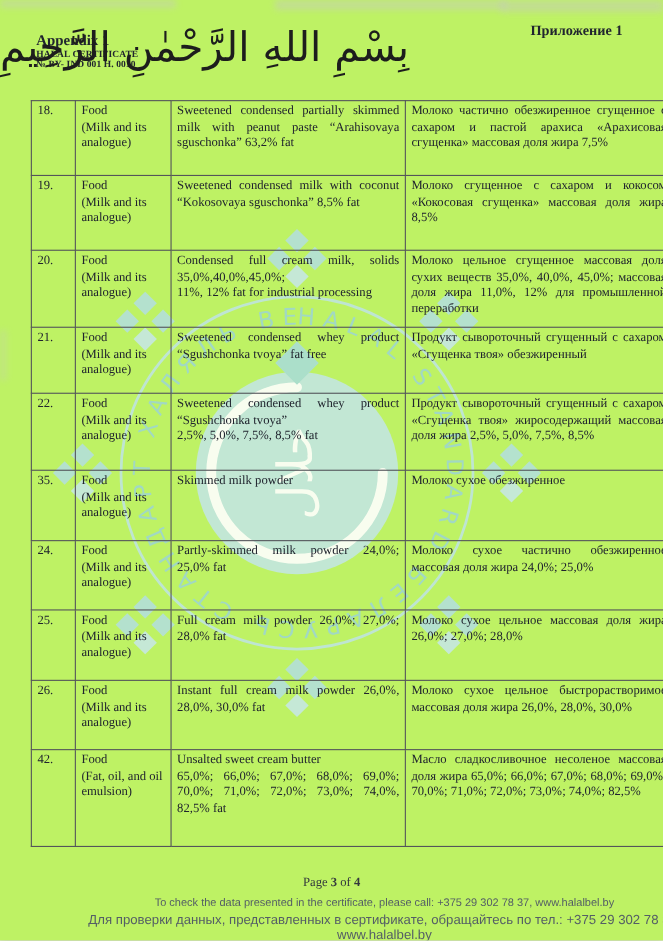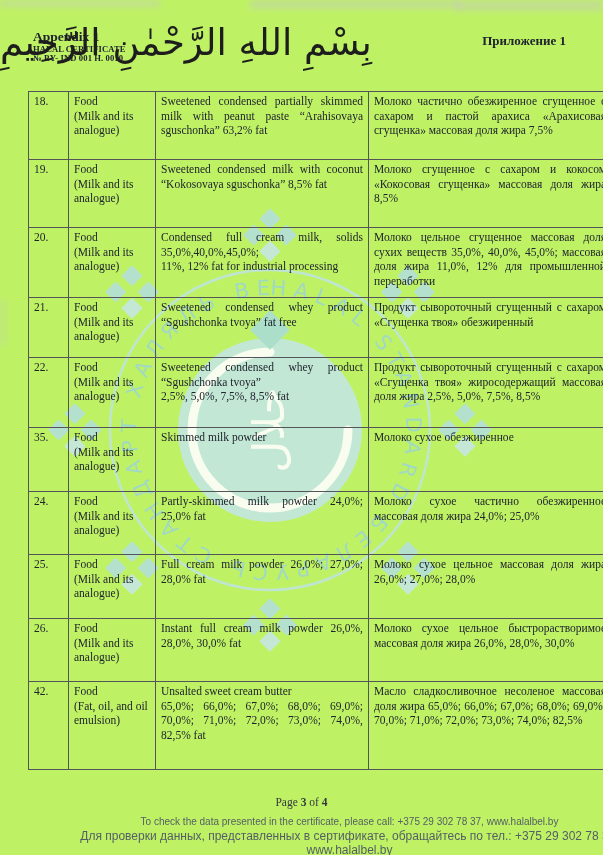--- a/index.html
+++ b/index.html
@@ -12,21 +12,21 @@
   .scan-smudge{position:absolute;background:#c7c7c7;opacity:.45;filter:blur(3px);}
   .s1{left:0;top:0;width:160px;height:7px;}
   .s2{left:250px;top:0;width:210px;height:9px;}
   .s3{left:455px;top:0;width:148px;height:11px;}
   .s4{left:0;top:300px;width:6px;height:46px;opacity:.3;}
 
   
   .hdr-left{position:absolute;left:33px;top:30px;line-height:1.1;}
   .hdr-left .t1{font-size:13.5px;font-weight:bold;}
   .hdr-left .t2,.hdr-left .t3{font-size:8.6px;font-weight:bold;letter-spacing:.1px;}
-  .hdr-right{position:absolute;right:37px;top:33px;font-size:13px;font-weight:bold;}
+  .hdr-right{position:absolute;right:37px;top:20px;font-size:13px;font-weight:bold;}
   .bismillah{
     position:absolute;left:0;top:8px;width:100%;text-align:left;
     font-family:"DejaVu Sans",sans-serif;font-size:37px;color:#1d1d1d;
     direction:rtl;line-height:70px;
   }
 
   
   .watermark{position:absolute;left:40px;top:200px;width:460px;height:460px;z-index:0;opacity:.9;}
 
   

